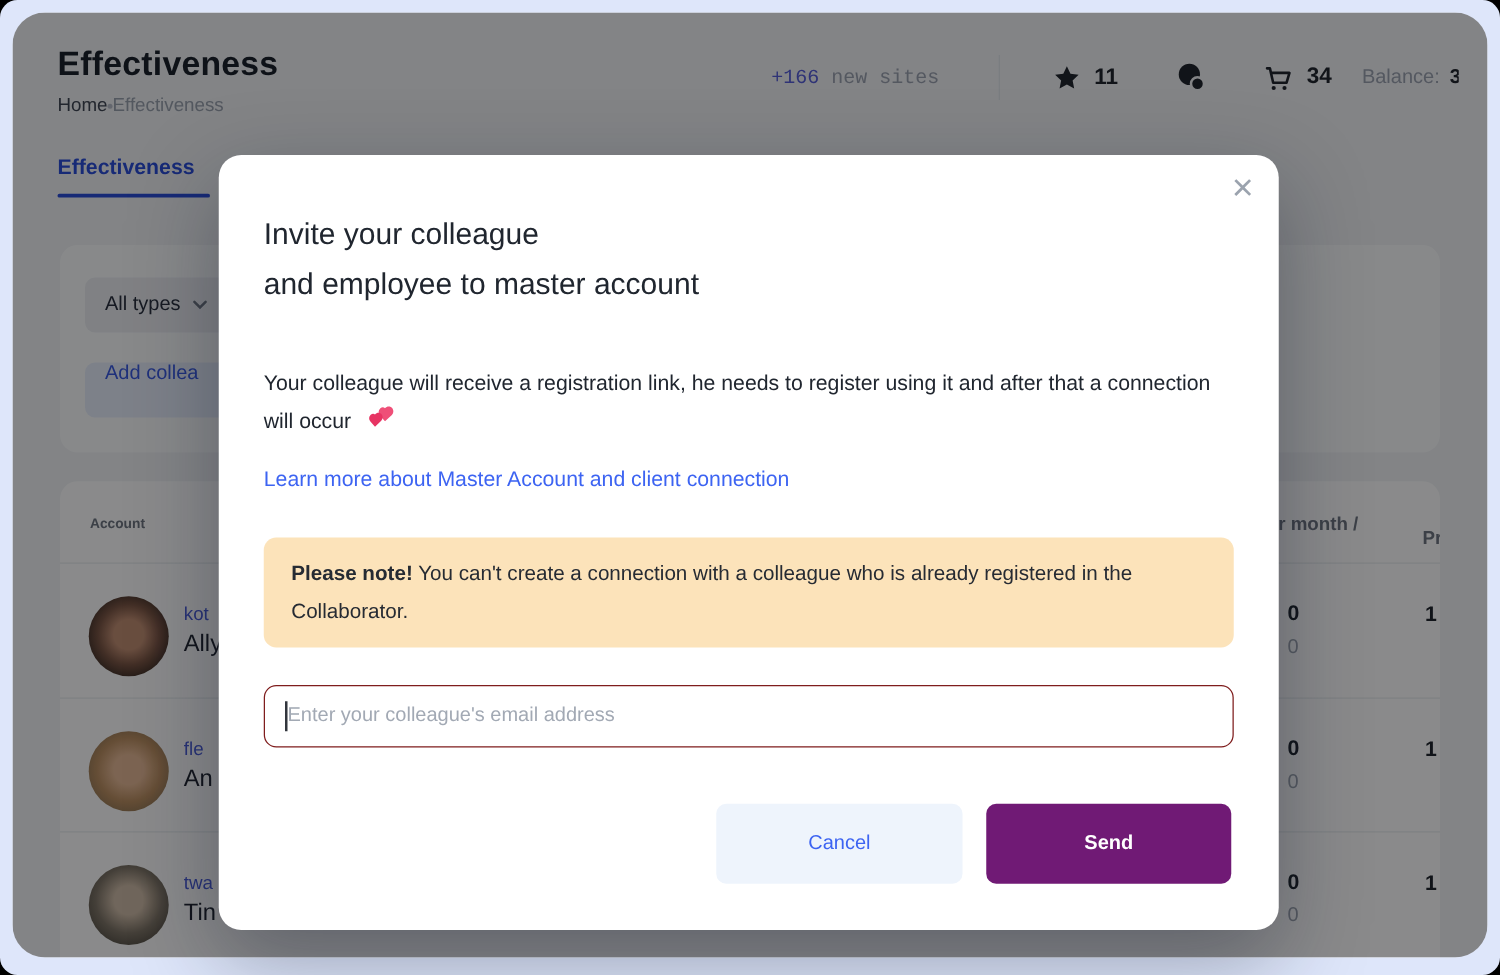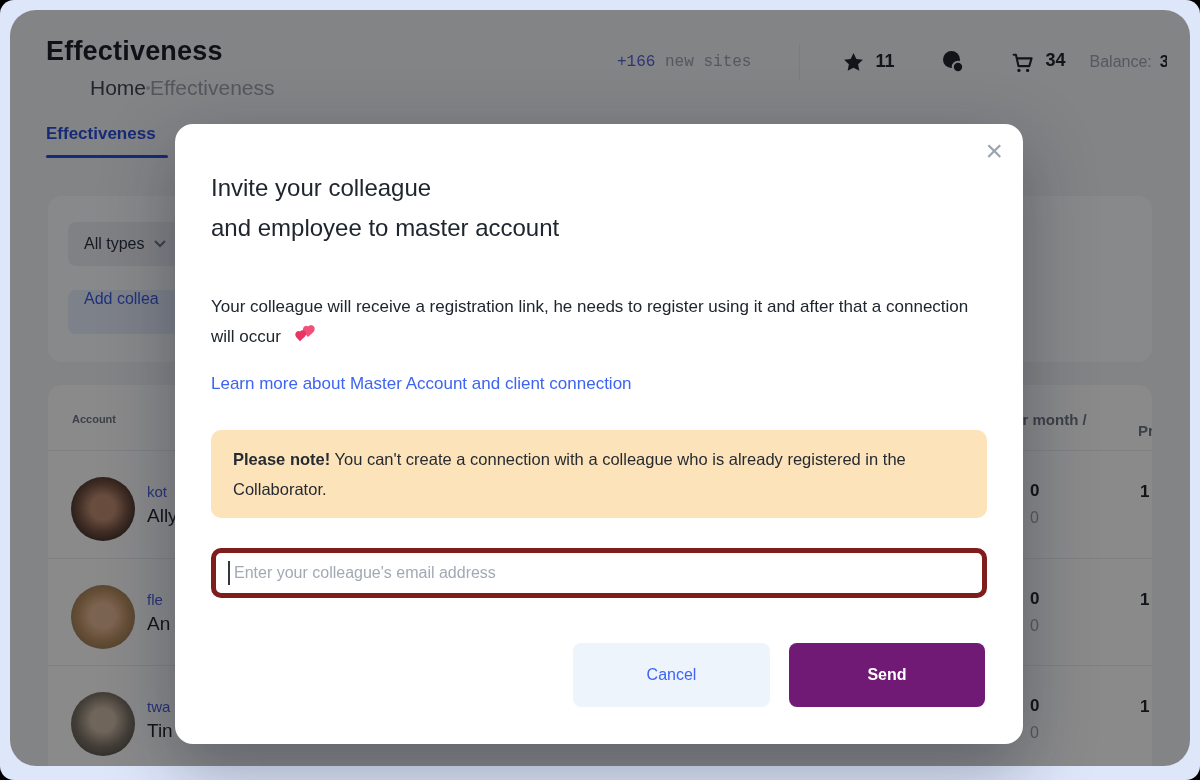--- a/index.html
+++ b/index.html
@@ -10,21 +10,21 @@
   
   .screen { position:absolute; inset:0; width:1200px; height:780px;
             background:#dee6fa; border-radius:14px; overflow:hidden; }
 
   
   .app-window { position:absolute; left:10px; top:10px; right:10px; bottom:14px;
                 background:#eef0f4; border-radius:26px; overflow:hidden; }
 
   
   .page-title { left:36px; top:26px; font-size:27px; font-weight:700; color:#1b212c; letter-spacing:.2px; }
-  .breadcrumb { left:36px; top:66px; display:flex; align-items:center; font-size:21px;margin-left:44px; }
+  .breadcrumb { left:36px; top:66px; display:flex; align-items:center; font-size:15px; }
   .crumb-home { color:#3f4654; }
   .crumb-dot { width:4px; height:4px; border-radius:50%; background:#b6bcc8; }
   .crumb-current { color:#98a0ae; }
 
   .header-right { left:596px; top:30px; height:44px; display:flex; align-items:center; }
   .new-sites { padding-left:11px; font-size:16px; white-space:nowrap;font-family:Liberation Mono, monospace; }
   .new-sites .count { color:#565ed8; }
   .new-sites .lbl { color:#9aa1b0; }
   .hdr-divider { width:1px; height:36px; background:#dfe3ea; margin-left:48px; }
   .icon-group { display:flex; align-items:flex-start; gap:10px; }
@@ -75,21 +75,21 @@
   .modal-title { position:absolute; left:36px; top:44px; font-size:24px; line-height:40px;
                  font-weight:400; color:#20262f; }
   .modal-body { position:absolute; left:36px; top:168px; width:760px; font-size:17px;
                 line-height:30px; color:#20262f; }
   .modal-link { position:absolute; left:36px; top:250px; font-size:17px; color:#3d64f2;
                 text-decoration:none; }
   .note-box { position:absolute; left:36px; top:306px; width:776px; padding:14px 22px;
               background:#fce3ba; border-radius:10px; font-size:16.5px; line-height:30px; color:#262b33; }
   .note-box b { font-weight:700; }
   .email-wrap { position:absolute; left:36px; top:424px; width:776px; height:50px; }
-  .email-input { width:100%; height:100%; border:5px solid #7f1d1d; border-radius:10px;
+  .email-input { width:100%; height:100%; border:1px solid #7f1d1d; border-radius:10px;
                  padding:0 18px; font-size:16px; color:#20262f; outline:none;
                  font-family:"Liberation Sans", sans-serif; background:#fff; }
   .email-input::placeholder { color:#a2a9b4; }
   .caret { position:absolute; left:17px; top:13px; width:2px; height:24px; background:#32363d; }
   .modal-buttons { position:absolute; right:38px; top:519px; display:flex; gap:19px; }
   .btn { height:64px; border:none; border-radius:8px; font-size:16px; cursor:pointer;
          font-family:"Liberation Sans", sans-serif; }
   .btn-cancel { width:197px; background:#eef4fc; color:#3d64f2; }
   .btn-send  { width:196px; background:#701a75; color:#ffffff; font-weight:600; }
 

